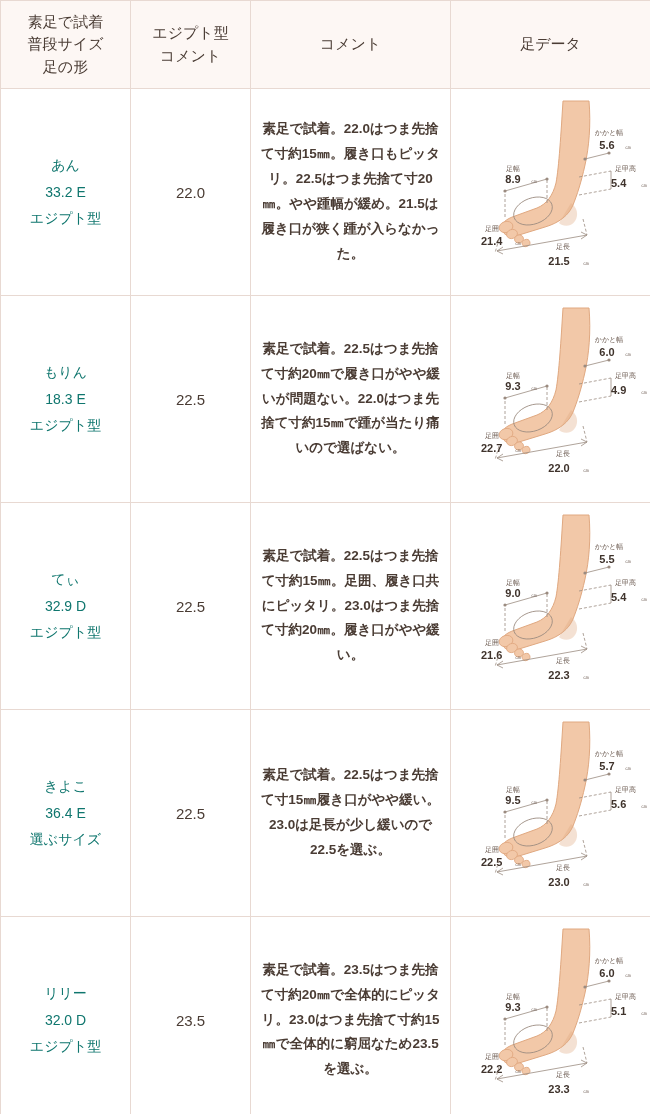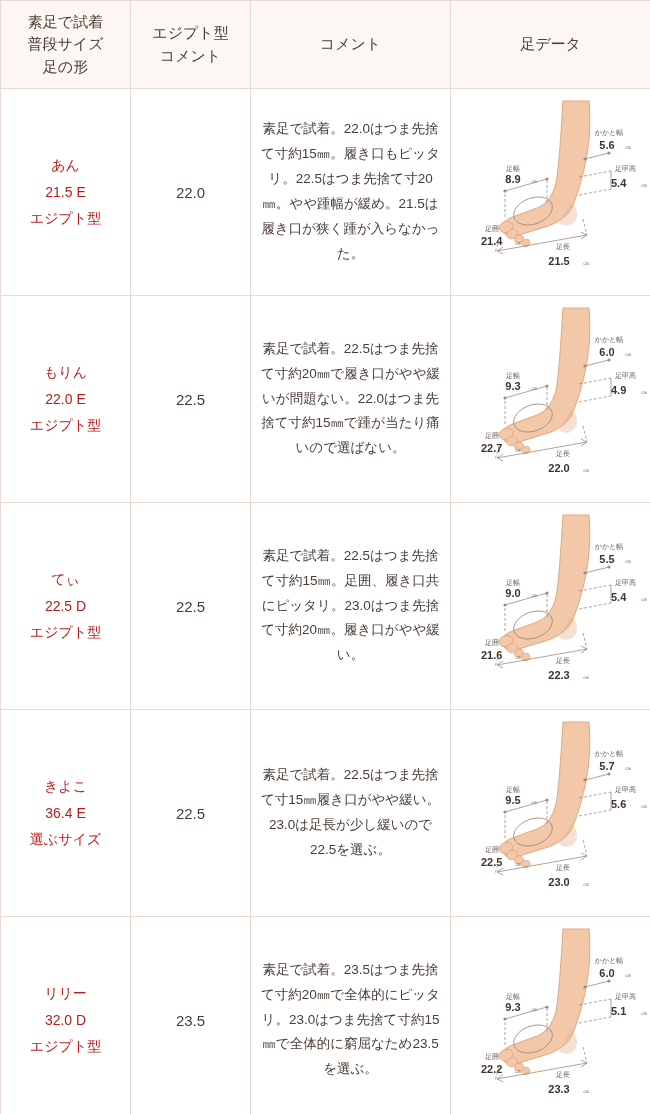--- a/index.html
+++ b/index.html
@@ -36,32 +36,33 @@
     line-height: 1.5;
     color: #4a3c34;
     height: 88px;
     padding: 6px 4px;
   }
   .hdr-line { display: block; }
 
   td.cell-name {
     font-size: 14px;
     line-height: 1.9;
-    color: #b91c1c;
+    color: #0f766e;
   }
   td.cell-size {
     font-size: 15px;
     color: #4a3c34;
   }
   td.cell-comment {
     font-size: 13.5px;
     line-height: 1.85;
     text-align: left;
     color: #4a3c34;
     padding: 12px 14px;
+    font-weight: bold;
   }
   td.cell-foot {
     padding: 4px;
     height: 200px;
   }
   .foot-wrap {
     position: relative;
     width: 192px;
     height: 186px;
     margin: 0 auto;
@@ -101,21 +102,21 @@
       </th>
       <th>
         <span class="hdr-line">足データ</span>
       </th>
     </tr>
   </thead>
   <tbody id="tbody">
   <tr>
     <td class="cell-name">
       <div>あん</div>
-      <div>21.5 E</div>
+      <div>33.2 E</div>
       <div>エジプト型</div>
     </td>
     <td class="cell-size">22.0</td>
     <td class="cell-comment">素足で試着。22.0はつま先捨て寸約15㎜。履き口もピッタリ。22.5はつま先捨て寸20㎜。やや踵幅が緩め。21.5は履き口が狭く踵が入らなかった。</td>
     <td class="cell-foot">
       <div class="foot-wrap">
   <svg class="foot-svg" width="192" height="186" viewBox="0 0 192 186">
 
     <path d="M104 2 L130 2 C132 26 130 48 126 66 C122 84 118 96 114 106
              C110 116 100 124 86 128 L60 136 C50 139 44 136 43 130
@@ -162,21 +163,21 @@
     <text class="m-value" x="100" y="166" text-anchor="middle">21.5</text>
     <text class="m-unit" x="124" y="166">㎝</text>
   </svg>
           </div>
     </td>
   </tr>
 
   <tr>
     <td class="cell-name">
       <div>もりん</div>
-      <div>22.0 E</div>
+      <div>18.3 E</div>
       <div>エジプト型</div>
     </td>
     <td class="cell-size">22.5</td>
     <td class="cell-comment">素足で試着。22.5はつま先捨て寸約20㎜で履き口がやや緩いが問題ない。22.0はつま先捨て寸約15㎜で踵が当たり痛いので選ばない。</td>
     <td class="cell-foot">
       <div class="foot-wrap">
   <svg class="foot-svg" width="192" height="186" viewBox="0 0 192 186">
 
     <path d="M104 2 L130 2 C132 26 130 48 126 66 C122 84 118 96 114 106
              C110 116 100 124 86 128 L60 136 C50 139 44 136 43 130
@@ -223,21 +224,21 @@
     <text class="m-value" x="100" y="166" text-anchor="middle">22.0</text>
     <text class="m-unit" x="124" y="166">㎝</text>
   </svg>
           </div>
     </td>
   </tr>
 
   <tr>
     <td class="cell-name">
       <div>てぃ</div>
-      <div>22.5 D</div>
+      <div>32.9 D</div>
       <div>エジプト型</div>
     </td>
     <td class="cell-size">22.5</td>
     <td class="cell-comment">素足で試着。22.5はつま先捨て寸約15㎜。足囲、履き口共にピッタリ。23.0はつま先捨て寸約20㎜。履き口がやや緩い。</td>
     <td class="cell-foot">
       <div class="foot-wrap">
   <svg class="foot-svg" width="192" height="186" viewBox="0 0 192 186">
 
     <path d="M104 2 L130 2 C132 26 130 48 126 66 C122 84 118 96 114 106
              C110 116 100 124 86 128 L60 136 C50 139 44 136 43 130

